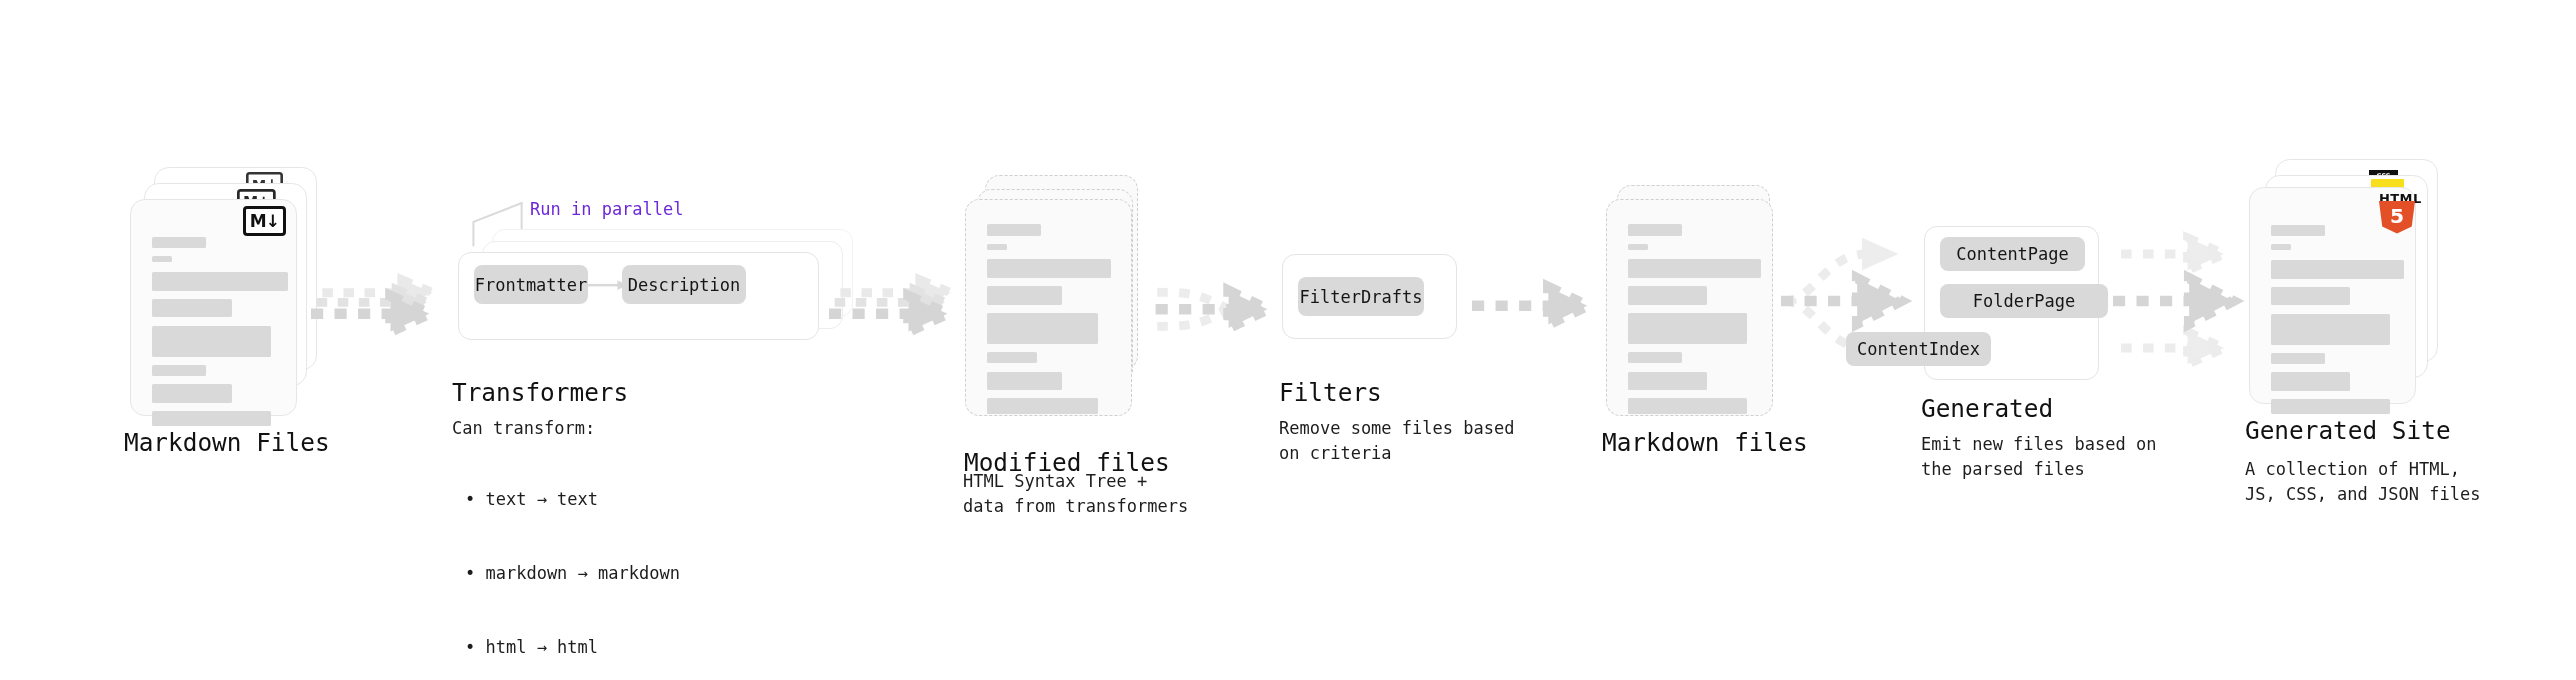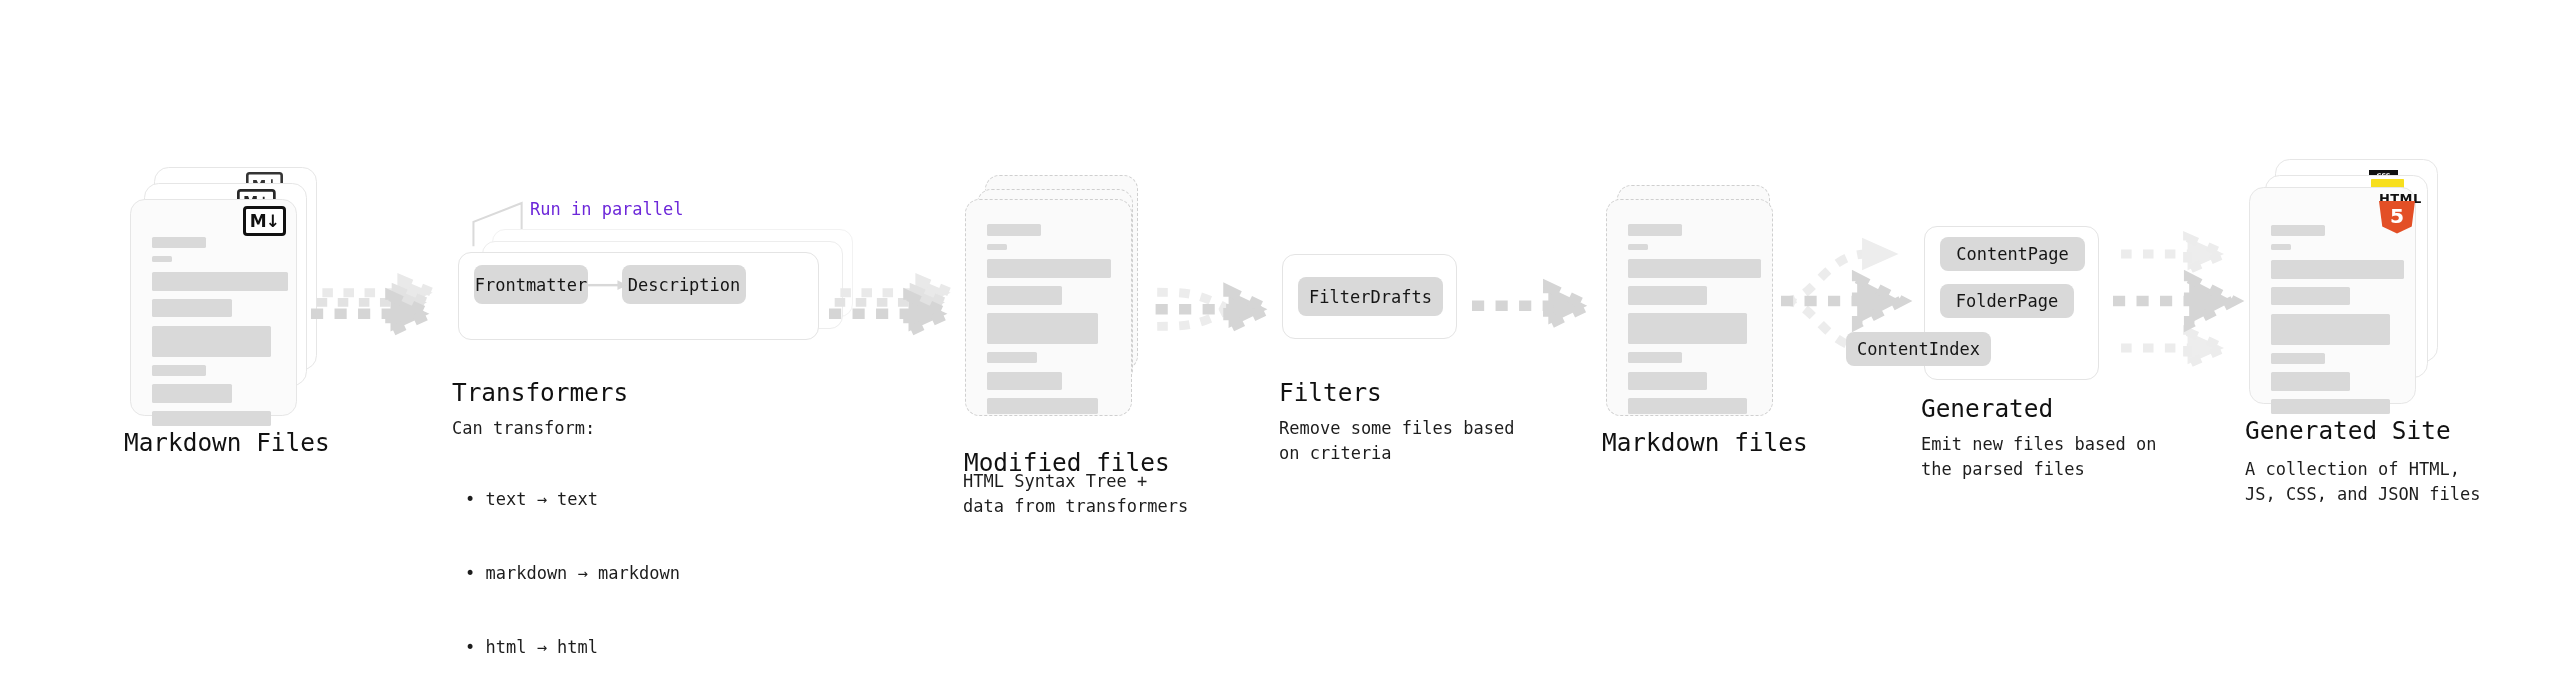--- a/index.html
+++ b/index.html
@@ -221,21 +221,21 @@
       <path d="M20 84 C 55 84, 70 84, 108 63"></path>
     </g>
     <g stroke="#d5d5d5" stroke-width="13" stroke-dasharray="15 14" fill="#d5d5d5">
       <line x1="18" y1="63" x2="112" y2="63"></line>
       <path d="M108 40 L156 63 L108 86 Z"></path>
     </g>
   </svg>
 
   <div class="node">
     <div class="pbox" style="left:1282px;top:254px;width:175px;height:85px;"></div>
-    <div class="pill" style="position:absolute;left:1298px;top:277px;width:145px;height:39px;">FilterDrafts</div>
+    <div class="pill" style="position:absolute;left:1298px;top:277px;width:126px;height:39px;">FilterDrafts</div>
 
     <div class="h-label" style="left:1279px;top:378px;">Filters</div>
     <div class="sub-label" style="left:1279px;top:416px;">Remove some files based
 on criteria</div>
   </div>
 
   <svg class="arrow-svg" style="left:1472px;top:283px;width:138px;height:65px;" viewBox="0 0 170 80">
     <g stroke="#d5d5d5" stroke-width="13" stroke-dasharray="15 14" fill="#d5d5d5">
       <line x1="0" y1="28" x2="98" y2="28"></line>
       <path d="M94 5 L142 28 L94 51 Z"></path>
@@ -271,21 +271,21 @@
     </g>
     <g stroke="#d5d5d5" stroke-width="13" stroke-dasharray="15 14" fill="#d5d5d5">
       <line x1="0" y1="90" x2="98" y2="90"></line>
       <path d="M94 62 L148 90 L94 118 Z"></path>
     </g>
   </svg>
 
   <div class="node">
     <div class="pbox" style="left:1924px;top:226px;width:175px;height:154px;"></div>
     <div class="pill" style="position:absolute;left:1940px;top:237px;width:145px;height:34px;">ContentPage</div>
-    <div class="pill" style="position:absolute;left:1940px;top:284px;width:134px;height:34px;">FolderPage</div>
+    <div class="pill" style="position:absolute;left:1940px;top:284px;width:168px;height:34px;">FolderPage</div>
     <div class="pill" style="position:absolute;left:1846px;top:332px;width:145px;height:34px;">ContentIndex</div>
 
     <div class="h-label" style="left:1921px;top:394px;">Generated</div>
     <div class="sub-label" style="left:1921px;top:432px;">Emit new files based on
 the parsed files</div>
   </div>
 
   <svg class="arrow-svg" style="left:2113px;top:228px;width:154px;height:146px;" viewBox="0 0 190 180">
     <g stroke="#ececec" stroke-width="11" stroke-dasharray="13 14" fill="#ededed">
       <line x1="10" y1="32" x2="95" y2="32"></line>

